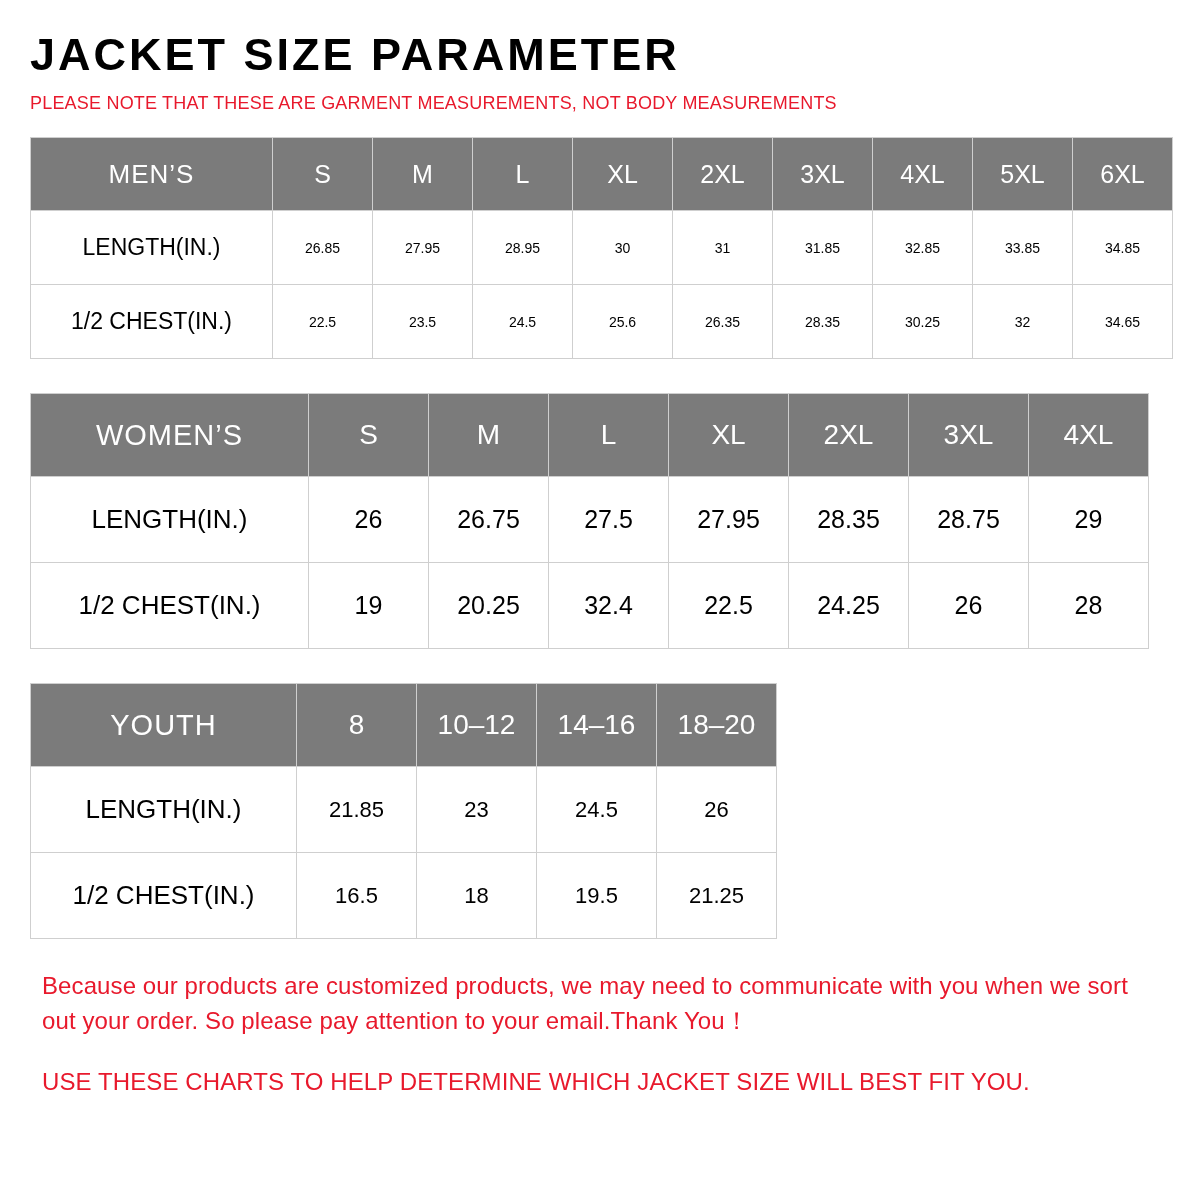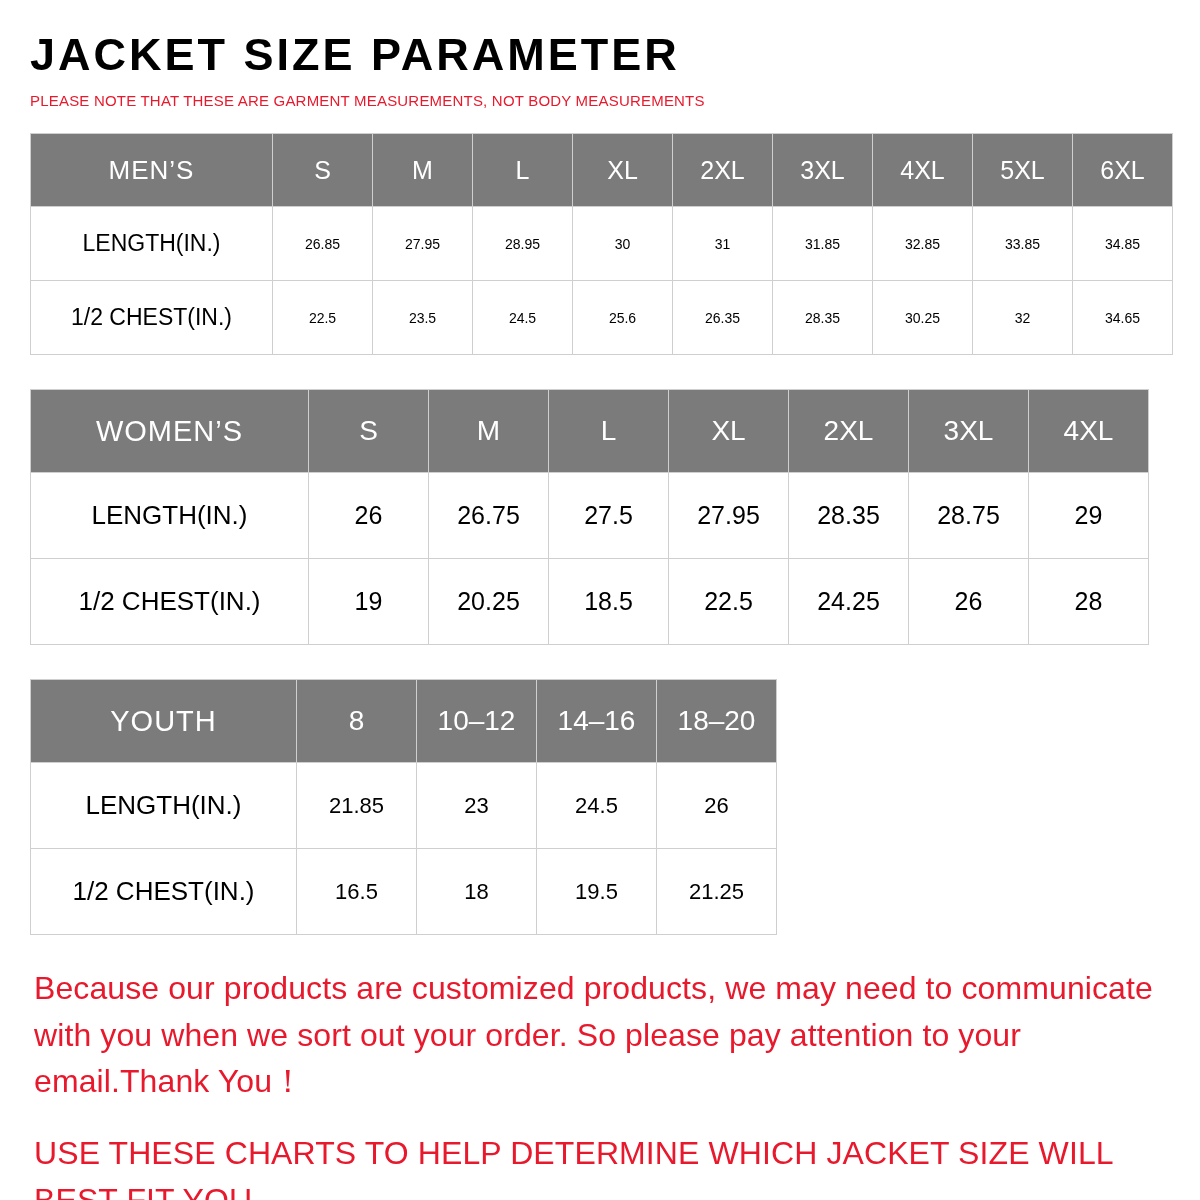--- a/index.html
+++ b/index.html
@@ -24,21 +24,21 @@
   .title {
     font-size: 45px;
     font-weight: bold;
     letter-spacing: 3px;
     line-height: 1.0;
     margin: 6px 0 0 0;
     color: #000;
   }
   .note {
     color: #e8192c;
-    font-size: 15px;
+    font-size: 18px;
     line-height: 1.35;
     margin-top: 14px;
     letter-spacing: 0.2px;
   }
   table.size {
     border-collapse: collapse;
     table-layout: fixed;
     border: 1px solid #6d28d9;
   }
   table.size td, table.size th {
@@ -80,22 +80,22 @@
   #tbl-youth thead td { height: 80px; font-size: 28px; }
   #tbl-youth tbody td { height: 83px; font-size: 22px; }
   #tbl-youth thead td.rowlabel { font-size: 29px; letter-spacing: 1px; }
   #tbl-youth .rowlabel { font-size: 26px; text-align: center; }
 
   .footer {
     margin-top: 30px;
     color: #e8192c;
   }
   .footer p {
-    margin: 4px;
-    font-size: 32px;
+    margin: 12px;
+    font-size: 24px;
     line-height: 1.45;
     letter-spacing: 0.1px;
   }
   .footer p.second {
     margin-top: 26px;
   }
 </style>
 </head>
 <body>
 
@@ -191,21 +191,21 @@
         <td>27.5</td>
         <td>27.95</td>
         <td>28.35</td>
         <td>28.75</td>
         <td>29</td>
       </tr>
       <tr>
         <td class="rowlabel">1/2 CHEST(IN.)</td>
         <td>19</td>
         <td>20.25</td>
-        <td>18.5</td>
+        <td>32.4</td>
         <td>22.5</td>
         <td>24.25</td>
         <td>26</td>
         <td>28</td>
       </tr>
     </tbody>
   </table>
 
   <table class="size" id="tbl-youth">
     <colgroup>

